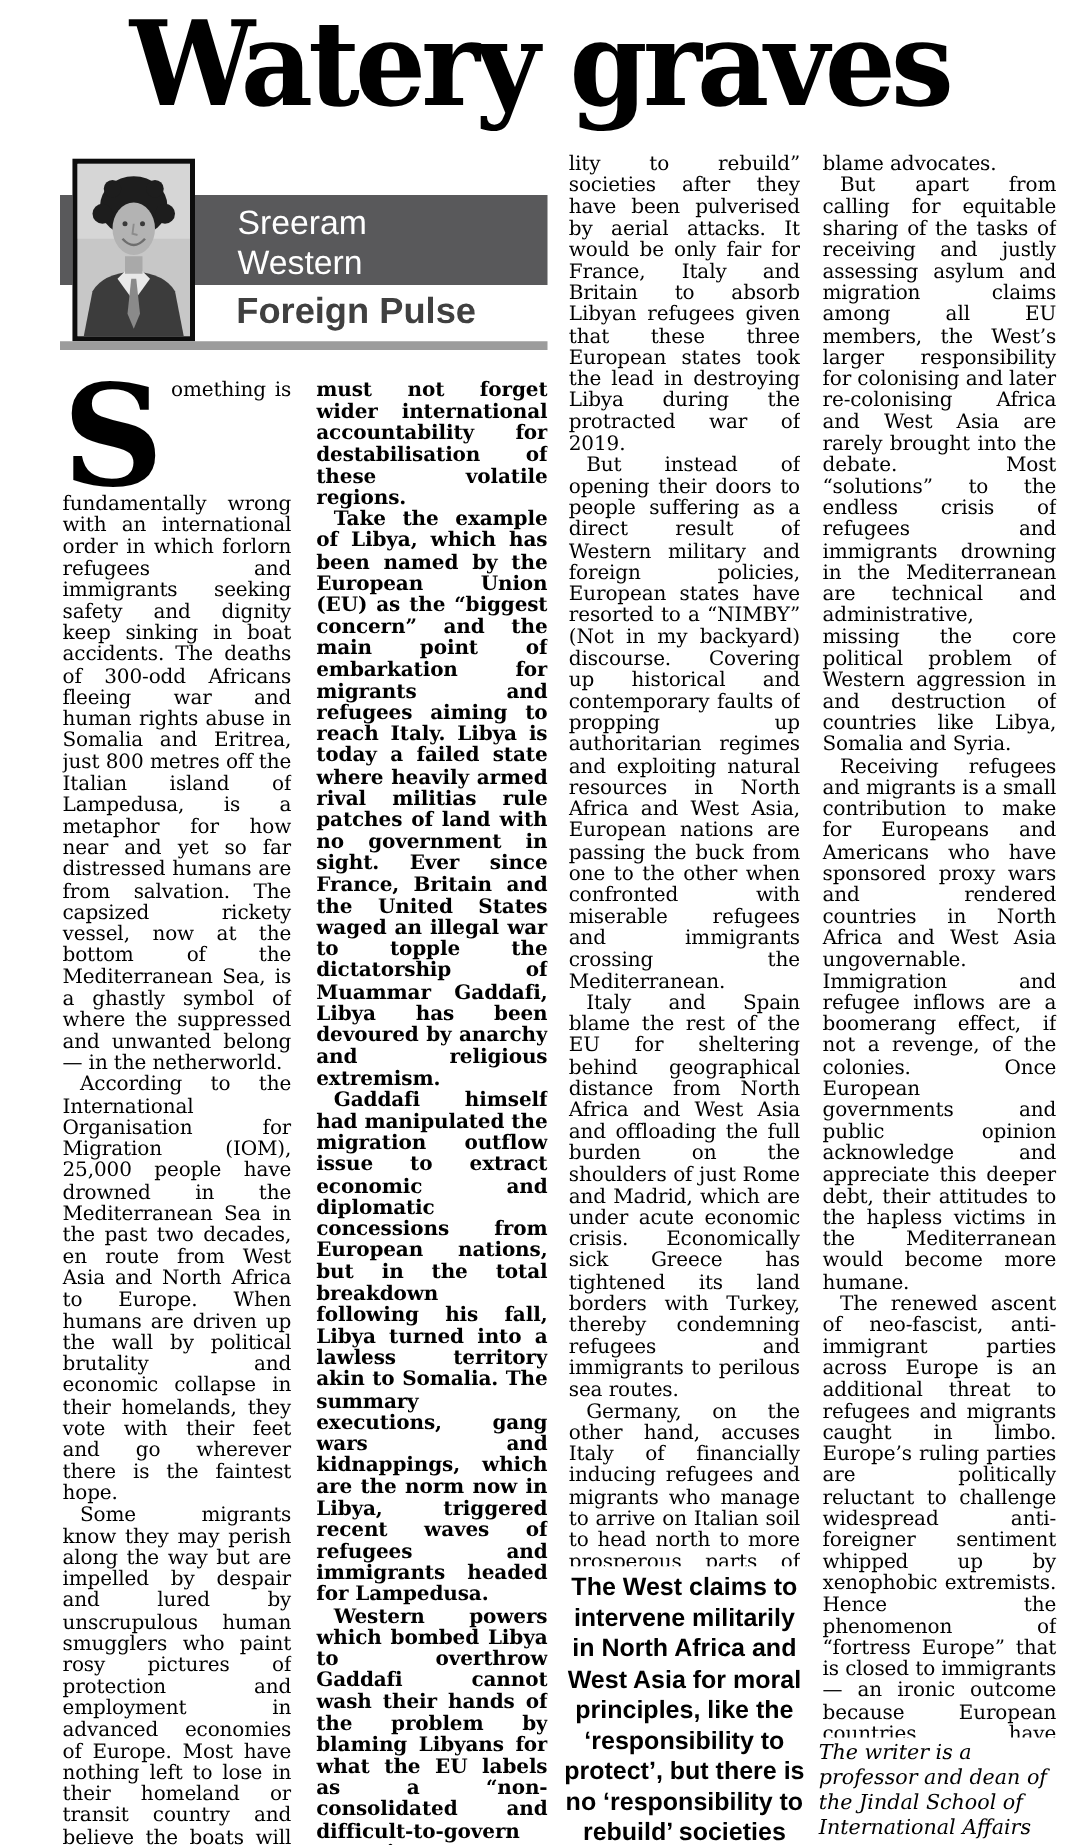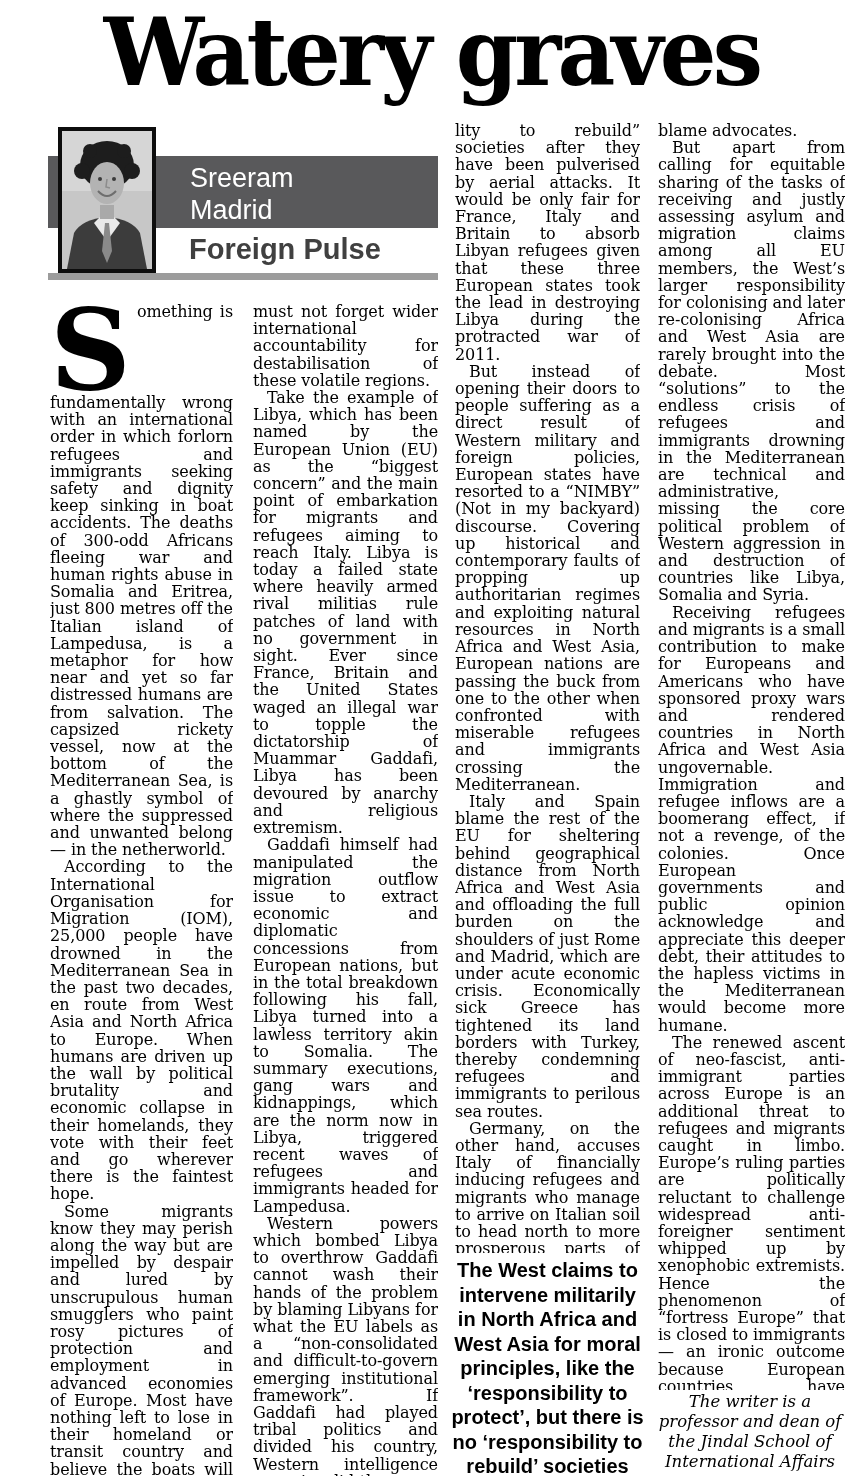--- a/index.html
+++ b/index.html
@@ -34,38 +34,38 @@
     font-size:29px; line-height:30px; color:#404040;
   }
   .divider { position:absolute; left:48px; top:273px; width:390px; height:7px; background:var(--divider-gray,#9c9c9c); }
 
   
   .col {
     position:absolute; text-align:justify; overflow:hidden;
     font-size:16px; line-height:17.2px; letter-spacing:-0.1px;
   }
   #col0 { left:50px;  top:303px; width:183px; height:1173px; }
-  #col1 { left:253px; top:303px; width:185px; height:1173px; }
+  #col1 { left:253px; top:303px; width:185px; height:1173px;font-weight:bold; }
   #col2 { left:455px; top:122px; width:185px; height:1131px; }
   #col3 { left:658px; top:122px; width:187px; height:1268px; }
   .para { margin:0; }
   .para.indent { text-indent:14px; }
   .dropcap {
     float:left; font-family:"DejaVu Serif", serif; font-weight:700;
     font-size:112px; line-height:88px; margin:3px 6px 0 0; letter-spacing:0;
   }
 
   .pull-quote {
     position:absolute; left:450px; top:1258px; width:195px; text-align:center;
     font-family:"Liberation Sans", sans-serif; font-weight:700;
     font-size:20px; line-height:24.5px; color:#000;
   }
 
   .byline {
-    position:absolute; left:655px; top:1392px; width:190px; text-align:center;
+    position:absolute; left:655px; top:1392px; width:190px; text-align:left;
     font-style:italic; font-size:16.5px; line-height:20px; white-space:pre-line;
   }
 </style>
 </head>
 <body>
 
 <div class="page">
 
   <div class="headline">Watery graves</div>
 
@@ -92,37 +92,37 @@
 
       <ellipse cx="45" cy="52" rx="17" ry="21" fill="#b3b3b3"></ellipse>
       <path d="M36 60 Q45 70 54 60" stroke="#6e6e6e" stroke-width="2" fill="none"></path>
       <circle cx="38" cy="48" r="2" fill="#3a3a3a"></circle>
       <circle cx="52" cy="48" r="2" fill="#3a3a3a"></circle>
       <path d="M45 48 L44 56 L48 57" stroke="#8c8c8c" stroke-width="1.5" fill="none"></path>
     </svg>
   </div>
 
   <div class="author-name">Sreeram
-Madrid</div>
+Western</div>
   <div class="column-title">Foreign Pulse</div>
   <div class="divider"></div>
 
   <div class="col" id="col0">
       <p class="para"><span class="dropcap">S</span>omething is fundamentally wrong with an international order in which forlorn refugees and immigrants seeking safety and dignity keep sinking in boat accidents. The deaths of 300-odd Africans fleeing war and human rights abuse in Somalia and Eritrea, just 800 metres off the Italian island of Lampedusa, is a metaphor for how near and yet so far distressed humans are from salvation. The capsized rickety vessel, now at the bottom of the Mediterranean Sea, is a ghastly symbol of where the suppressed and unwanted belong — in the netherworld.</p>
       <p class="para indent">According to the International Organisation for Migration (IOM), 25,000 people have drowned in the Mediterranean Sea in the past two decades, en route from West Asia and North Africa to Europe. When humans are driven up the wall by political brutality and economic collapse in their homelands, they vote with their feet and go wherever there is the faintest hope.</p>
       <p class="para indent">Some migrants know they may perish along the way but are impelled by despair and lured by unscrupulous human smugglers who paint rosy pictures of protection and employment in advanced economies of Europe. Most have nothing left to lose in their homeland or transit country and believe the boats will either bring deliverance or relieve them through death.</p>
     </div>
   <div class="col" id="col1">
       <p class="para">must not forget wider international accountability for destabilisation of these volatile regions.</p>
       <p class="para indent">Take the example of Libya, which has been named by the European Union (EU) as the “biggest concern” and the main point of embarkation for migrants and refugees aiming to reach Italy. Libya is today a failed state where heavily armed rival militias rule patches of land with no government in sight. Ever since France, Britain and the United States waged an illegal war to topple the dictatorship of Muammar Gaddafi, Libya has been devoured by anarchy and religious extremism.</p>
       <p class="para indent">Gaddafi himself had manipulated the migration outflow issue to extract economic and diplomatic concessions from European nations, but in the total breakdown following his fall, Libya turned into a lawless territory akin to Somalia. The summary executions, gang wars and kidnappings, which are the norm now in Libya, triggered recent waves of refugees and immigrants headed for Lampedusa.</p>
       <p class="para indent">Western powers which bombed Libya to overthrow Gaddafi cannot wash their hands of the problem by blaming Libyans for what the EU labels as a “non-consolidated and difficult-to-govern emerging institutional framework”. If Gaddafi had played tribal politics and divided his country, Western intelligence agencies did the same, but they also weaponised Libya so rampantly that it exacerbated the refugee and immigrant exodus.</p>
     </div>
   <div class="col" id="col2">
-      <p class="para">lity to rebuild” societies after they have been pulverised by aerial attacks. It would be only fair for France, Italy and Britain to absorb Libyan refugees given that these three European states took the lead in destroying Libya during the protracted war of 2011.</p>
+      <p class="para">lity to rebuild” societies after they have been pulverised by aerial attacks. It would be only fair for France, Italy and Britain to absorb Libyan refugees given that these three European states took the lead in destroying Libya during the protracted war of 2019.</p>
       <p class="para indent">But instead of opening their doors to people suffering as a direct result of Western military and foreign policies, European states have resorted to a “NIMBY” (Not in my backyard) discourse. Covering up historical and contemporary faults of propping up authoritarian regimes and exploiting natural resources in North Africa and West Asia, European nations are passing the buck from one to the other when confronted with miserable refugees and immigrants crossing the Mediterranean.</p>
       <p class="para indent">Italy and Spain blame the rest of the EU for sheltering behind geographical distance from North Africa and West Asia and offloading the full burden on the shoulders of just Rome and Madrid, which are under acute economic crisis. Economically sick Greece has tightened its land borders with Turkey, thereby condemning refugees and immigrants to perilous sea routes.</p>
       <p class="para indent">Germany, on the other hand, accuses Italy of financially inducing refugees and migrants who manage to arrive on Italian soil to head north to more prosperous parts of Europe. After the latest boat tragedy carrying Somalis and Eritreans occurred, opinion makers have stressed how disjointed and insensitive the overall EU policy on refugees and migrants is. The absence of a single EU-wide regime for refugees and migrants is frequently bemoaned by human</p>
     </div>
   <div class="col" id="col3">
       <p class="para">blame advocates.</p>
       <p class="para indent">But apart from calling for equitable sharing of the tasks of receiving and justly assessing asylum and migration claims among all EU members, the West’s larger responsibility for colonising and later re-colonising Africa and West Asia are rarely brought into the debate. Most “solutions” to the endless crisis of refugees and immigrants drowning in the Mediterranean are technical and administrative, missing the core political problem of Western aggression in and destruction of countries like Libya, Somalia and Syria.</p>
       <p class="para indent">Receiving refugees and migrants is a small contribution to make for Europeans and Americans who have sponsored proxy wars and rendered countries in North Africa and West Asia ungovernable. Immigration and refugee inflows are a boomerang effect, if not a revenge, of the colonies. Once European governments and public opinion acknowledge and appreciate this deeper debt, their attitudes to the hapless victims in the Mediterranean would become more humane.</p>
       <p class="para indent">The renewed ascent of neo-fascist, anti-immigrant parties across Europe is an additional threat to refugees and migrants caught in limbo. Europe’s ruling parties are politically reluctant to challenge widespread anti-foreigner sentiment whipped up by xenophobic extremists. Hence the phenomenon of “fortress Europe” that is closed to immigrants — an ironic outcome because European countries have abnormally high median ages (mostly above 40 years) and require an influx of young migrants to remain economically viable.</p>
     </div>

